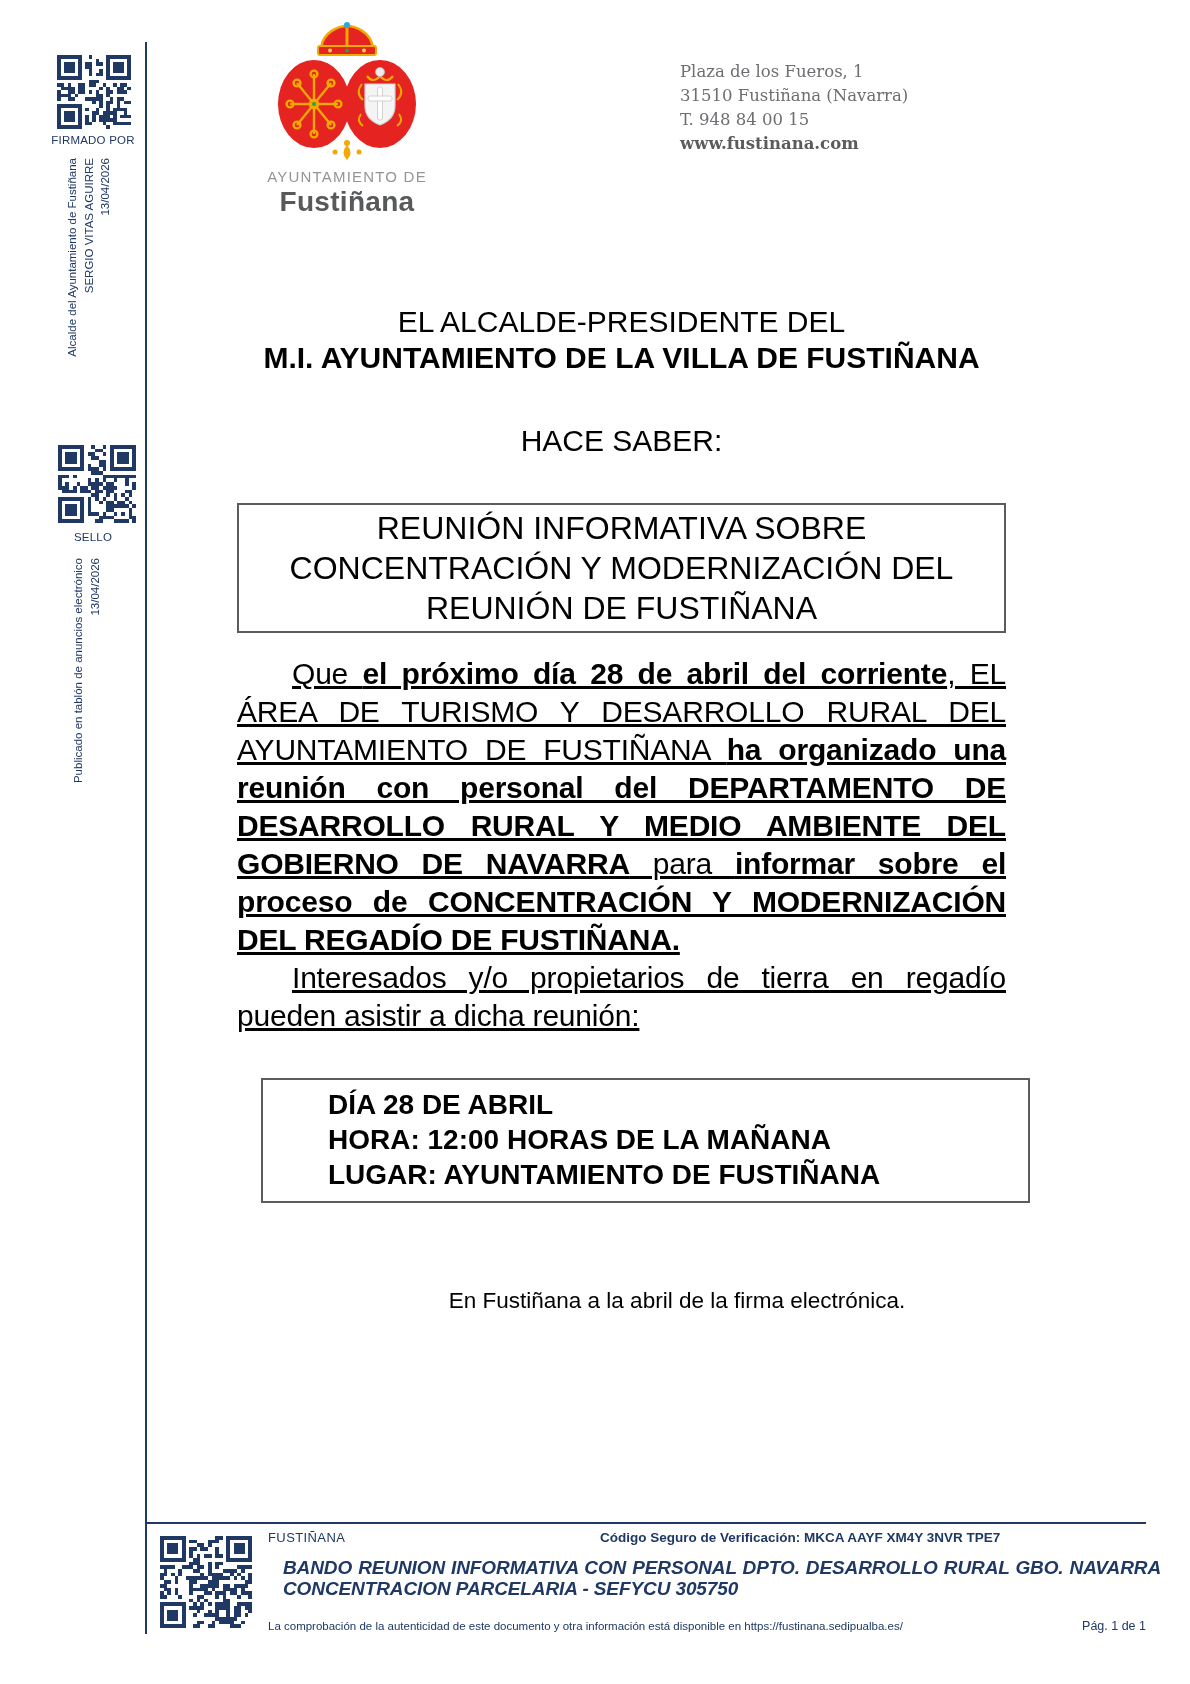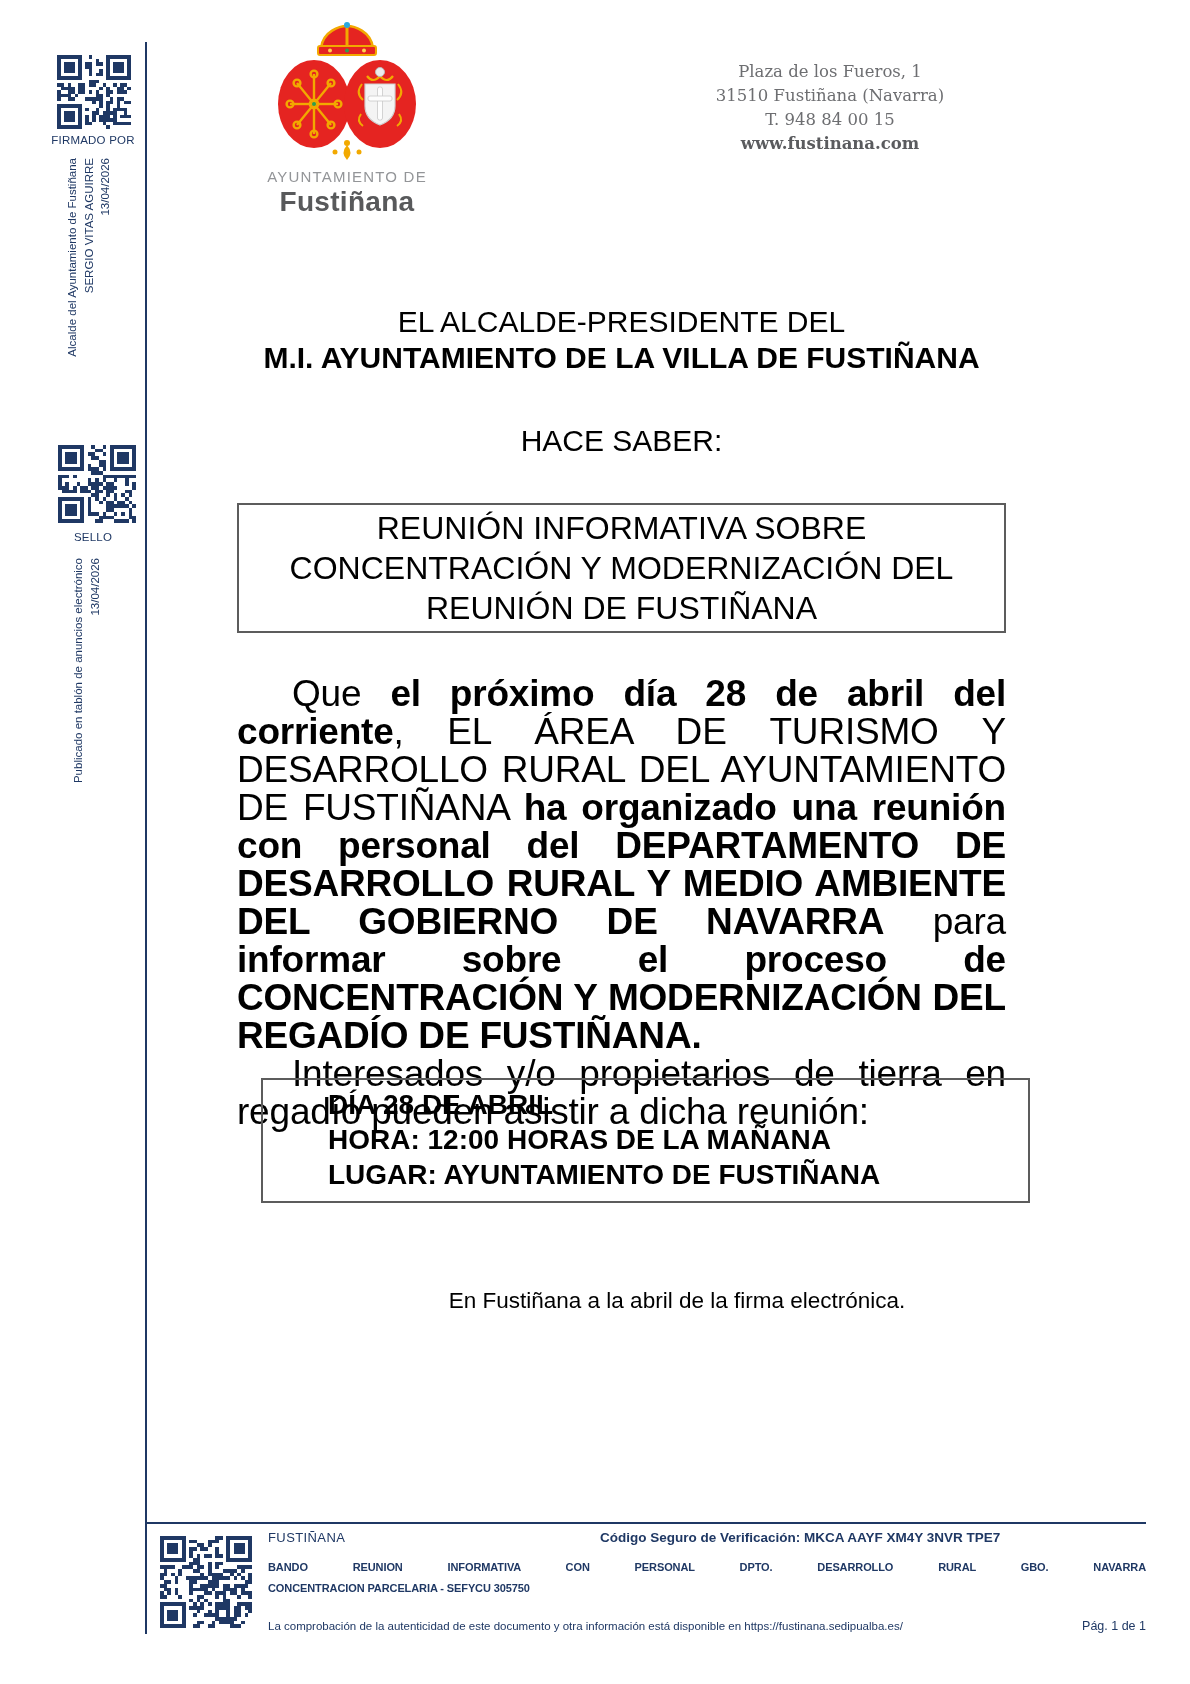--- a/index.html
+++ b/index.html
@@ -36,57 +36,57 @@
     white-space:nowrap;
   }
   .vtext1{left:64px;top:373px;width:215px;}
   .vtext2{left:70px;top:808px;width:250px;}
 
   
   .logo-wrap{left:252px;top:22px;width:190px;text-align:center;}
   .logo-caption{color:var(--lt-gray);font-size:15px;letter-spacing:1.2px;margin-top:2px;}
   .logo-name{color:var(--dk-gray);font-size:28px;font-weight:bold;letter-spacing:.3px;margin-top:1px;}
   .address{
-    left:680px;top:60px;width:300px;text-align:center;
+    left:680px;top:60px;width:300px;text-align:left;
     font-family:"DejaVu Serif",serif;color:var(--gray);
     font-size:16.5px;line-height:24px;
   }
   .address .web{font-weight:bold;color:#5a5b5e;}
 
   
   .h-line1{left:237px;top:305px;width:769px;text-align:center;font-size:30px;}
   .h-line2{left:237px;top:341px;width:769px;text-align:center;font-size:30px;font-weight:bold;}
   .hace-saber{left:237px;top:424px;width:769px;text-align:center;font-size:30px;}
   .title-box{
     left:237px;top:503px;width:769px;height:130px;border:2px solid var(--border);
     text-align:center;font-weight:normal;font-size:32px;line-height:40px;padding-top:3px;
   }
   .body-text{
-    left:237px;top:675px;width:769px;
-    font-size:37px;line-height:38px;text-align:justify;letter-spacing:-.2px;
+    left:237px;top:655px;width:769px;
+    font-size:30px;line-height:38px;text-align:justify;letter-spacing:-.2px;text-decoration:underline;
   }
   .body-text p{text-indent:55px;}
   .schedule-box{
     left:237px;top:1078px;width:769px;border:2px solid var(--border);
     font-weight:bold;font-size:28px;line-height:35px;
     padding:7px 10px 9px 65px;
     margin-left:24px;
   }
   .signature{
     left:237px;top:1288px;width:880px;text-align:center;font-size:22.5px;
   }
 
   
   .f-line{left:146px;top:1522px;width:1000px;height:2px;background:var(--navy);}
   .qr3{left:160px;top:1536px;width:92px;height:92px;}
   .f-org{left:268px;top:1530px;font-size:13px;color:var(--navy);letter-spacing:.4px;}
   .f-csv{left:600px;top:1530px;width:546px;text-align:left;font-size:13.5px;font-weight:bold;color:var(--navy);}
   .f-title{
-    left:268px;top:1557px;width:878px;color:var(--navy);font-weight:bold;
-    font-size:11px;line-height:21px;letter-spacing:-.1px;
+    left:283px;top:1557px;width:878px;color:var(--navy);font-weight:bold;
+    font-size:19px;line-height:21px;letter-spacing:-.1px;font-style:italic;
   }
   .f-title .jl{text-align:justify;text-align-last:justify;}
   .f-note{left:268px;top:1620px;width:700px;font-size:11.5px;color:var(--navy);}
   .f-page{left:1000px;top:1619px;width:146px;text-align:right;font-size:12.5px;color:var(--navy);}
 </style>
 </head>
 <body>
 
 <div class="abs vline"></div>
 

